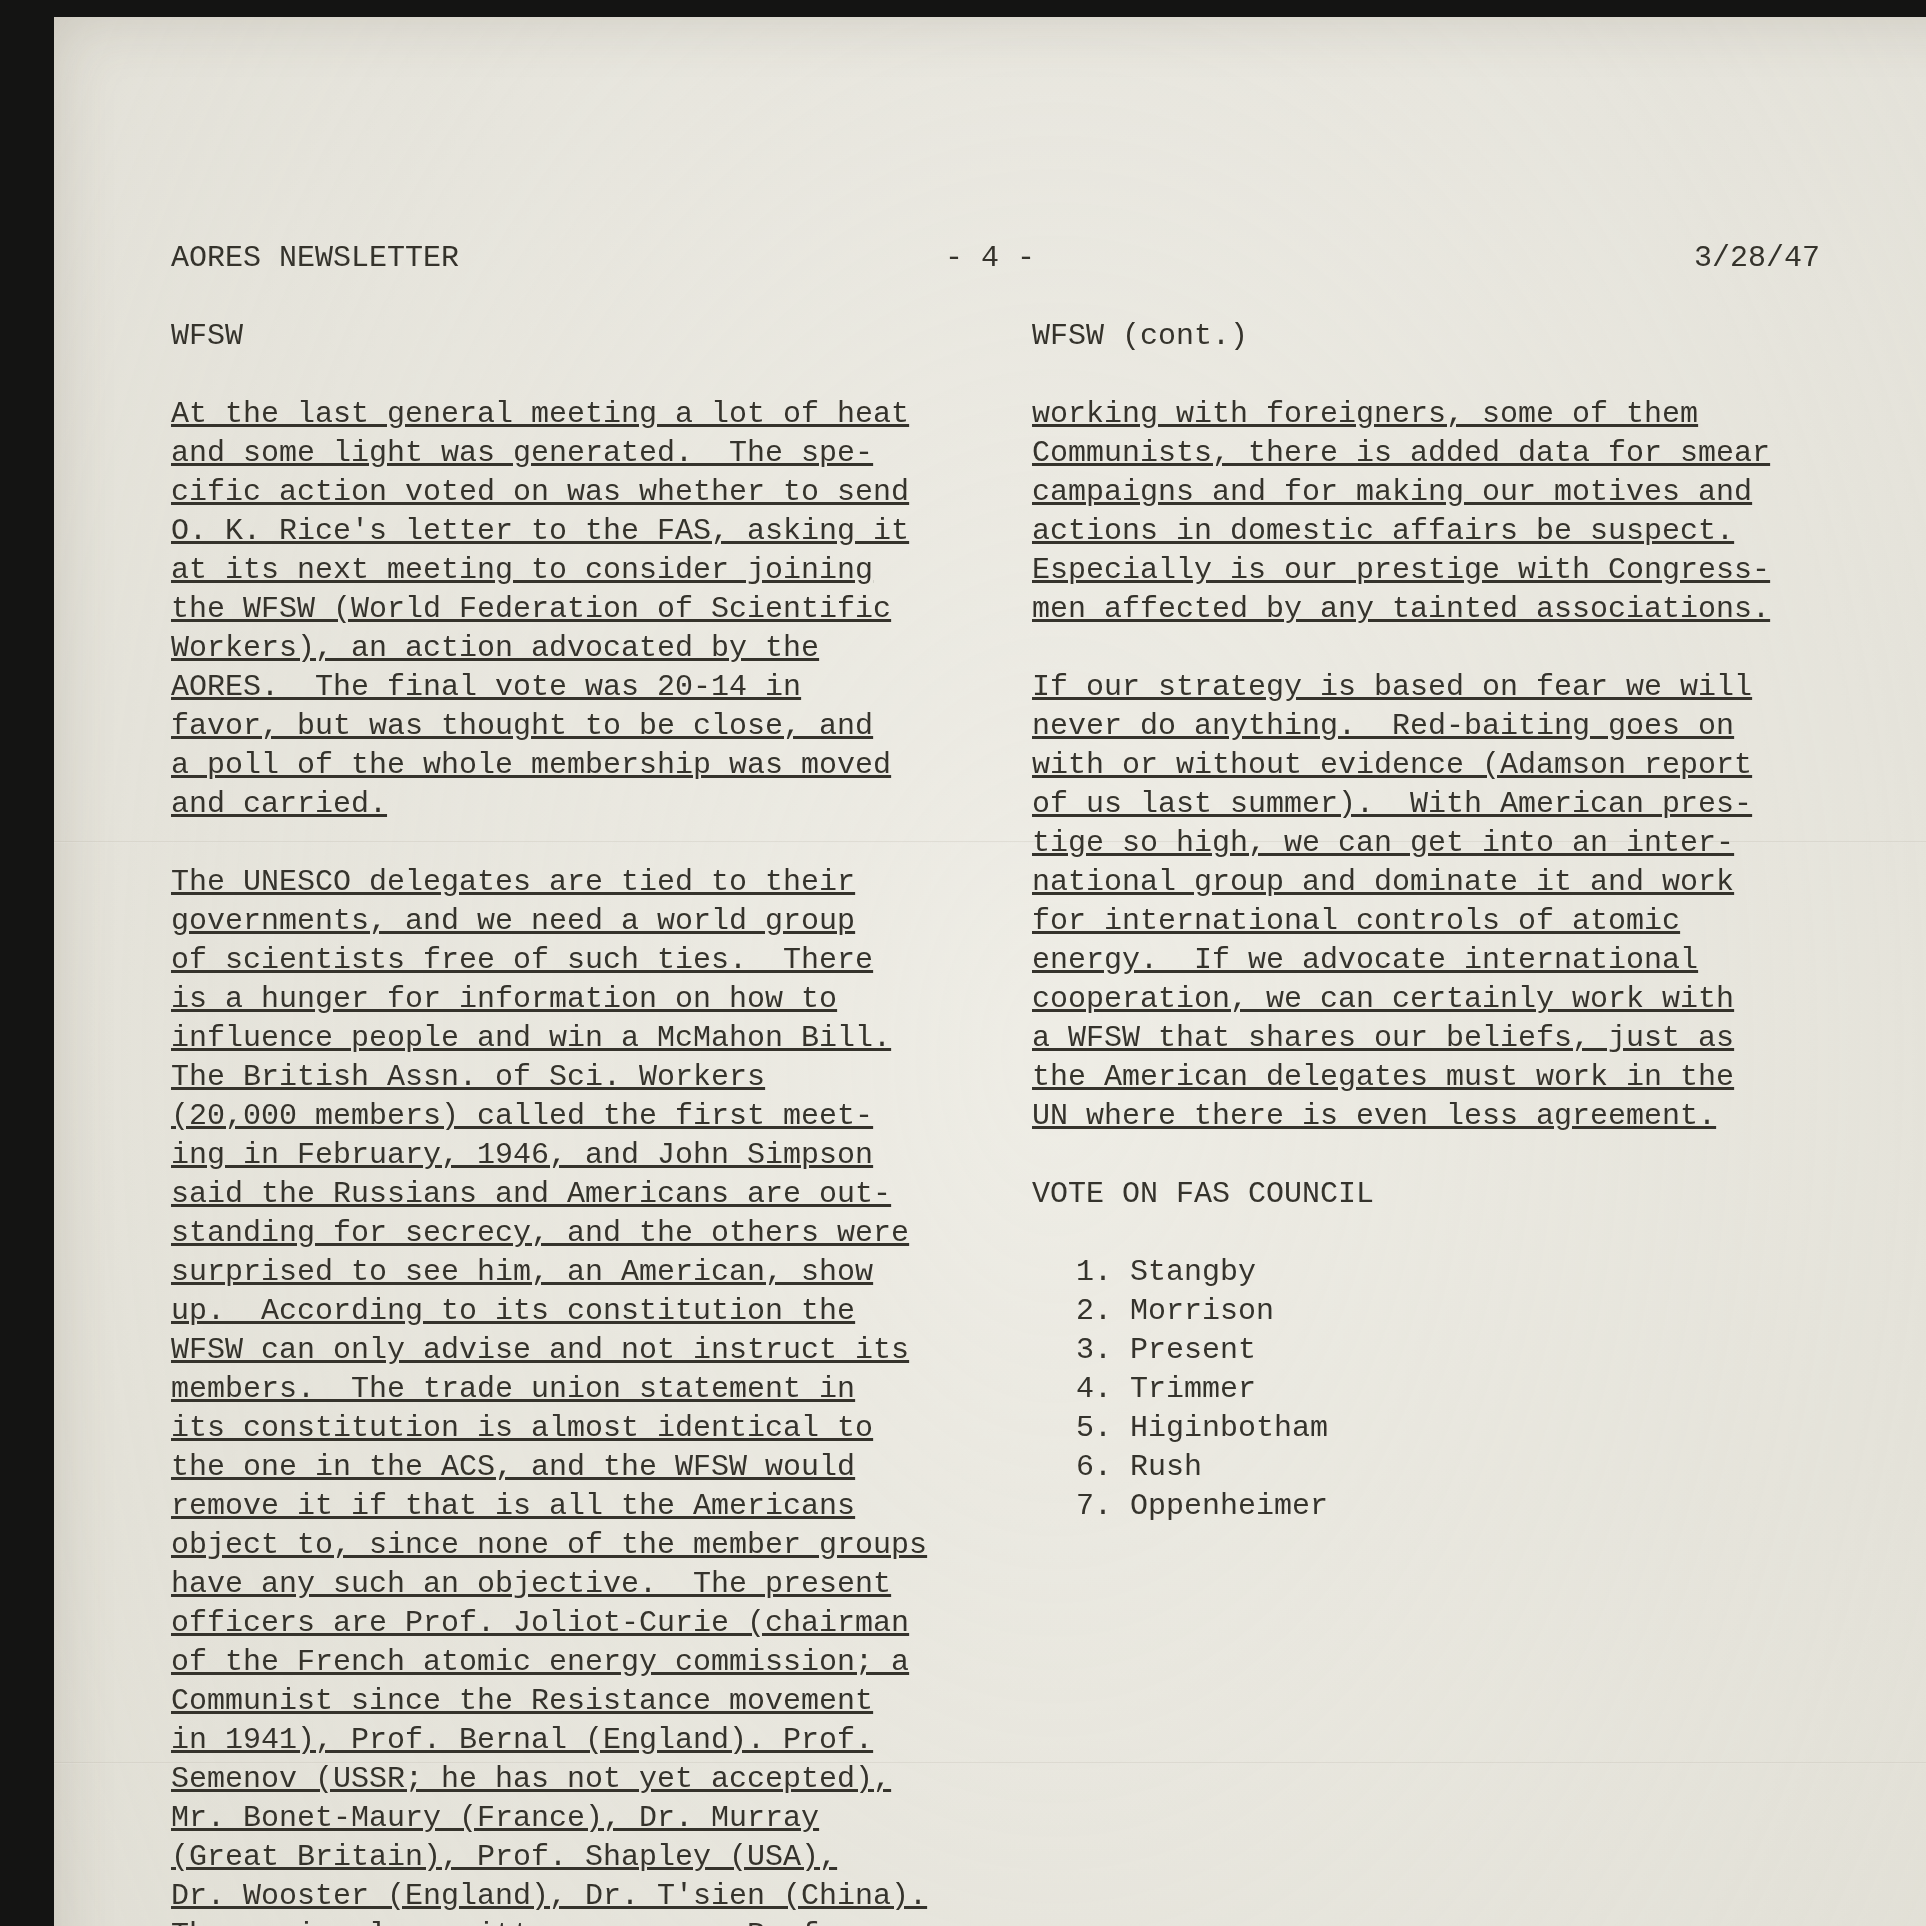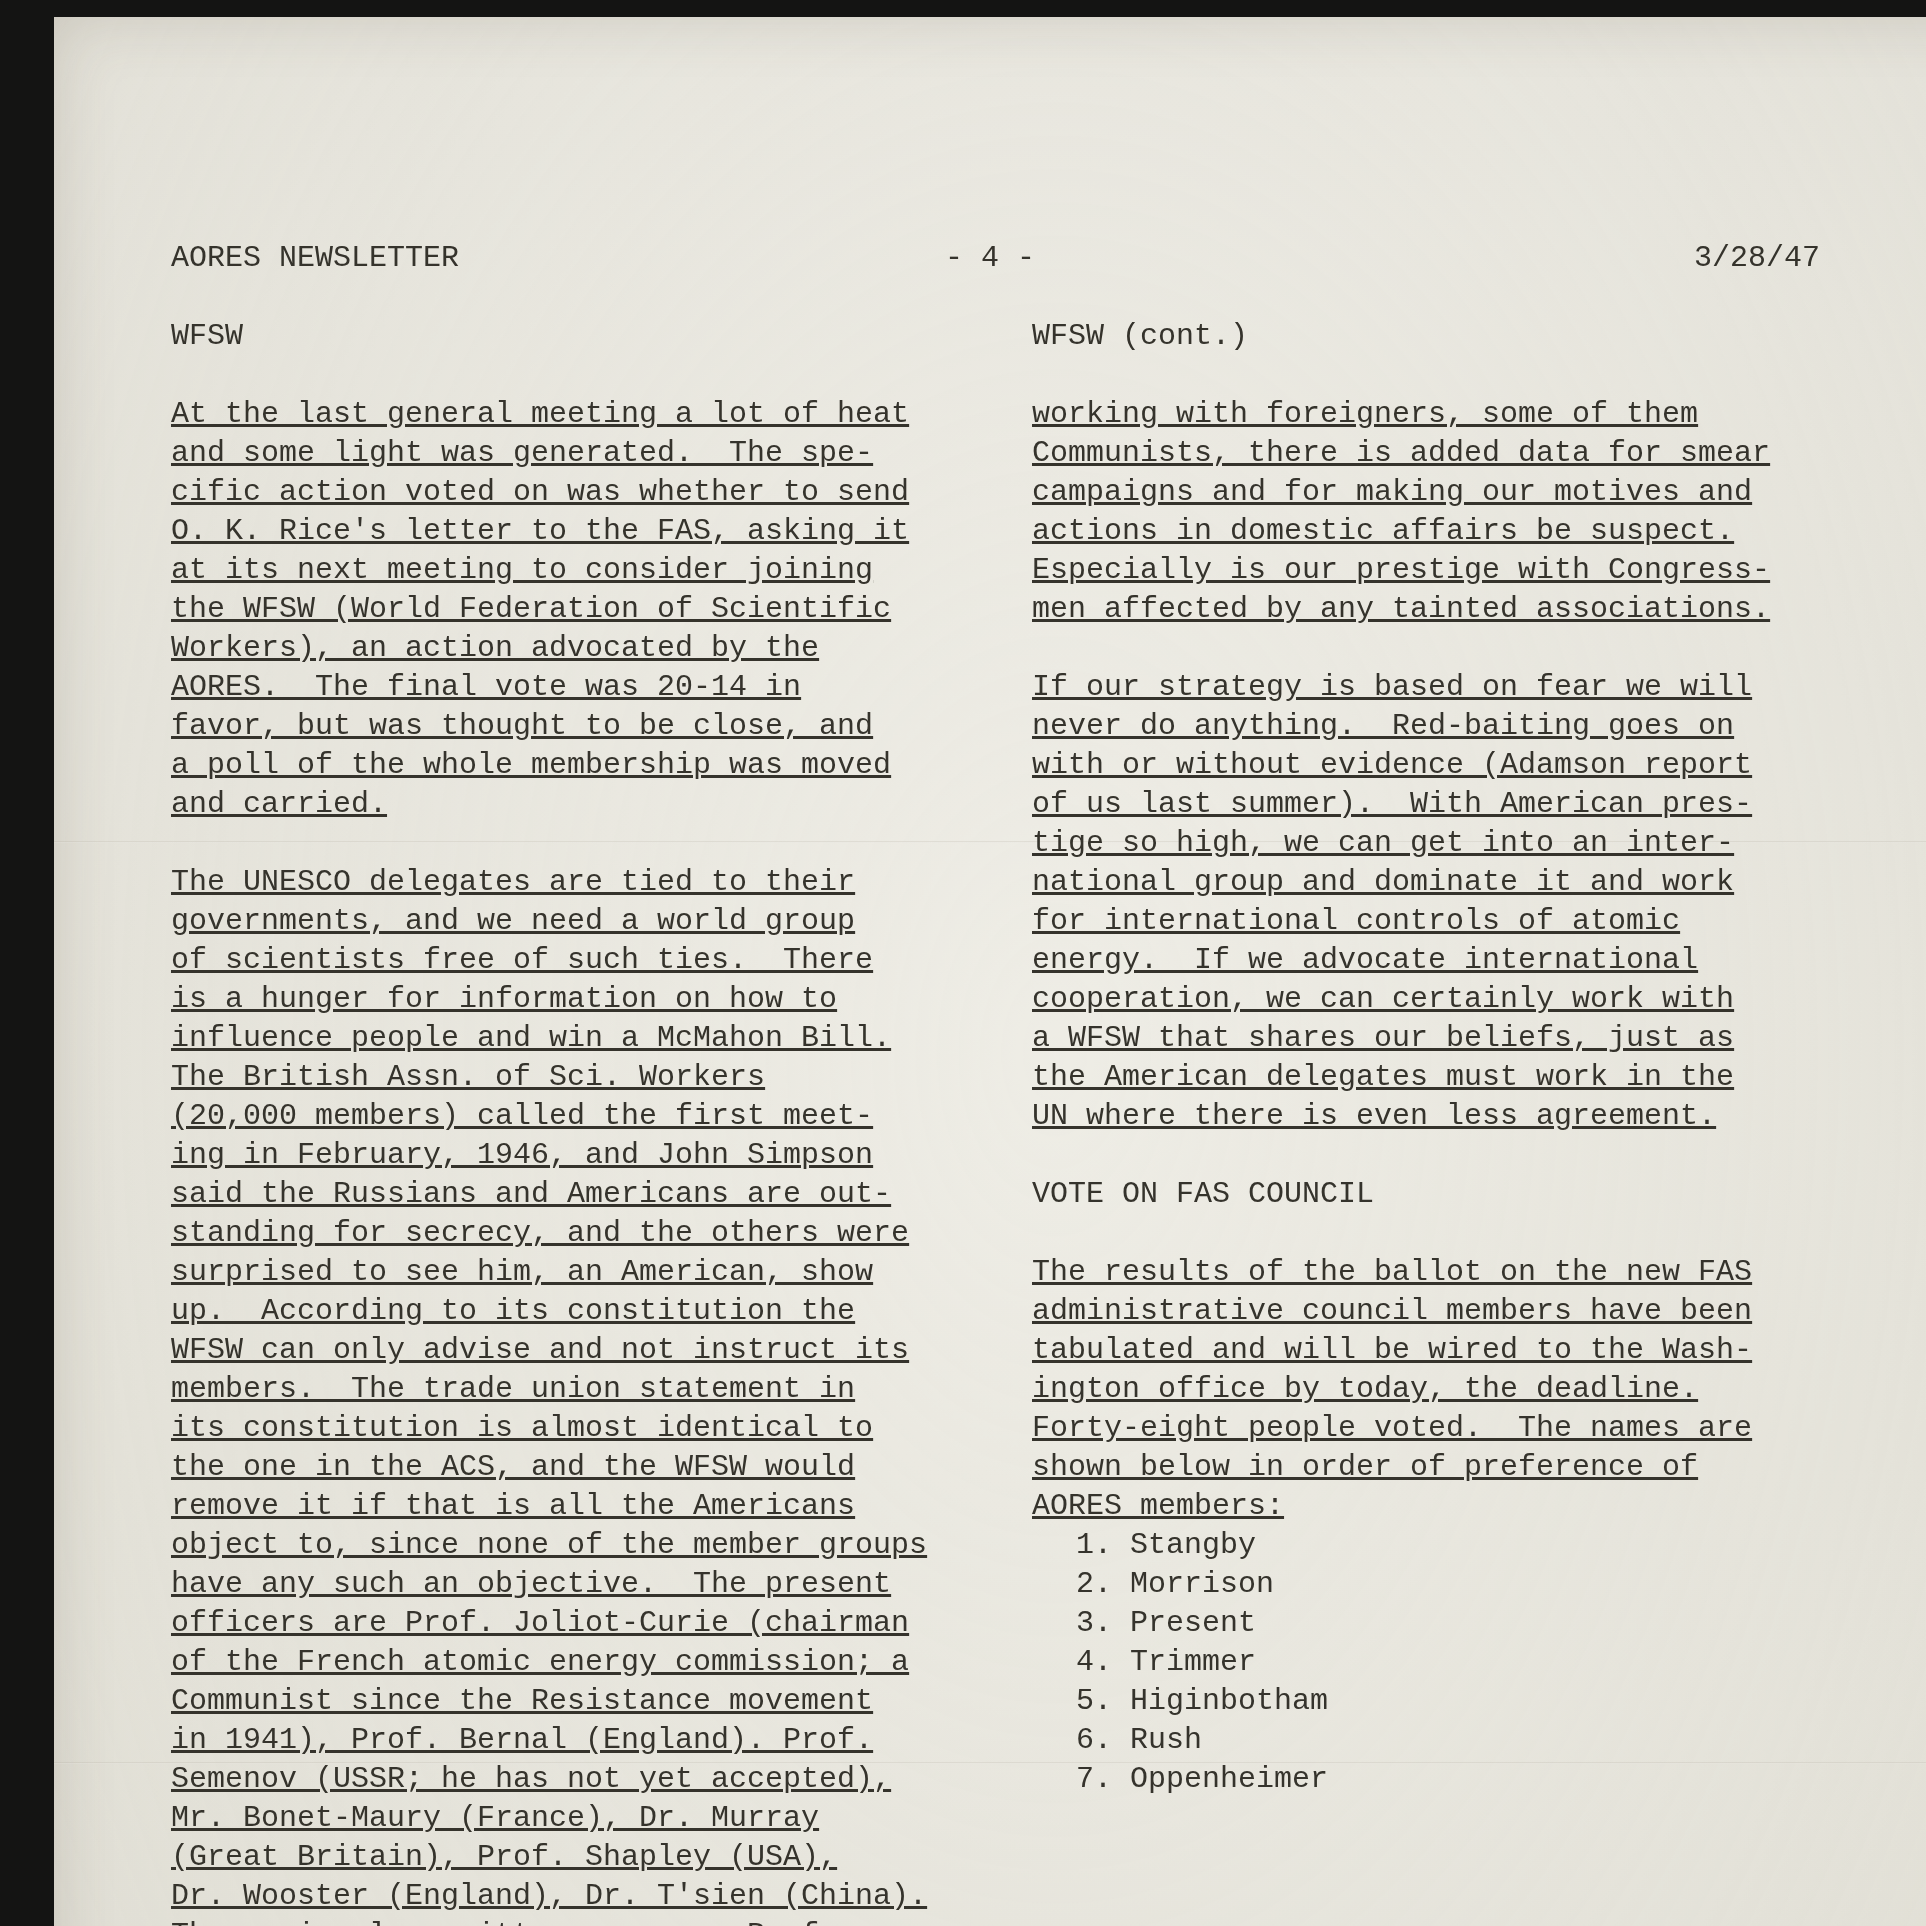--- a/index.html
+++ b/index.html
@@ -161,27 +161,20 @@
 tige so high, we can get into an inter-
 national group and dominate it and work
 for international controls of atomic
 energy.  If we advocate international
 cooperation, we can certainly work with
 a WFSW that shares our beliefs, just as
 the American delegates must work in the
 UN where there is even less agreement.</p>
 
           <div class="sec-heading">VOTE ON FAS COUNCIL</div>
-          <p class="para tight">The results of the ballot on the new FAS
-administrative council members have been
-tabulated and will be wired to the Wash-
-ington office by today, the deadline.
-Forty-eight people voted.  The names are
-shown below in order of preference of
-AORES members:</p>
 
           <div class="ballot">
             <pre class="b-col first">1. Stangby
 2. Morrison
 3. Present
 4. Trimmer
 5. Higinbotham
 6. Rush
 7. Oppenheimer</pre>
           </div>

